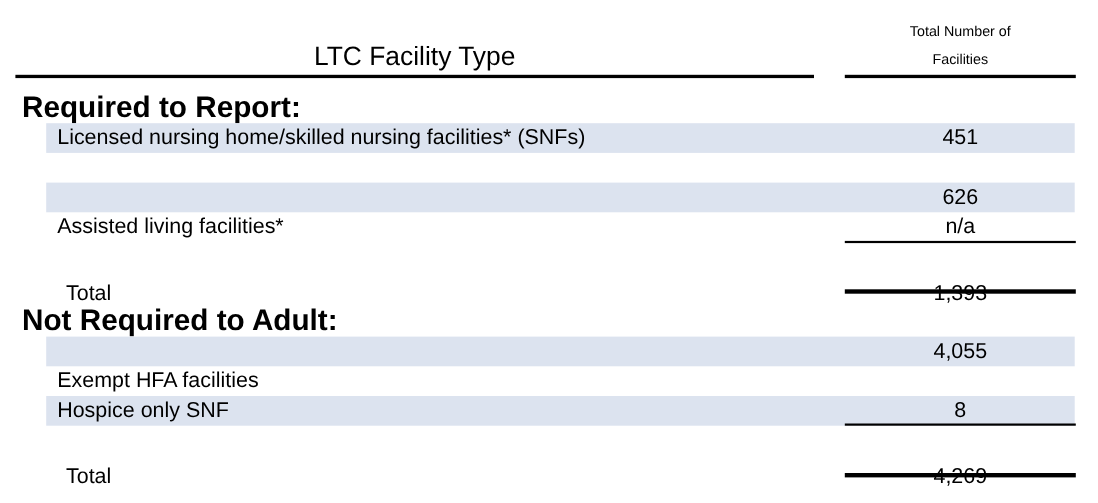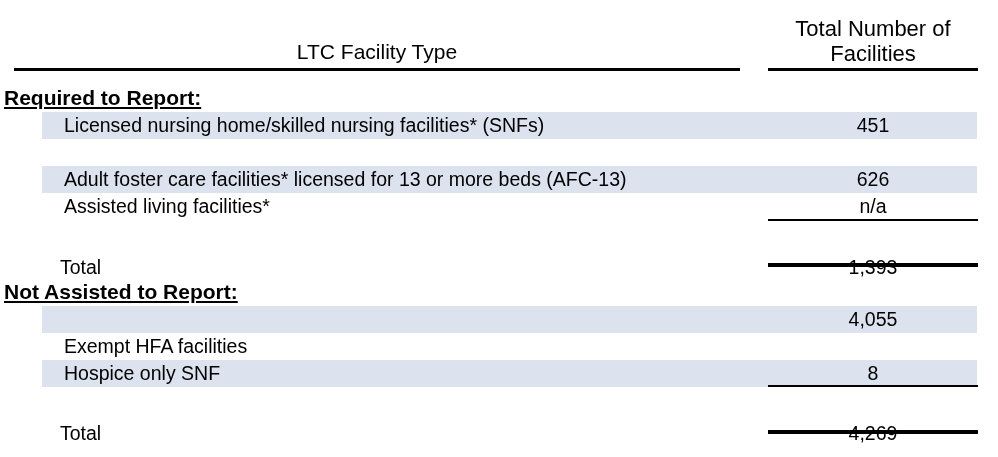--- a/index.html
+++ b/index.html
@@ -29,31 +29,31 @@
     top: 0;
     width: 998px;
     height: 72px;
   }
   .header-left-label {
     position: absolute;
     left: 14px;
     top: 40px;
     width: 726px;
     text-align: center;
-    font-size: 21px;
+    font-size: 24px;
     line-height: 24px;
     white-space: nowrap;
   }
   .header-right-label {
     position: absolute;
     left: 768px;
     top: 16px;
     width: 210px;
     text-align: center;
-    font-size: 22px;
+    font-size: 13px;
     line-height: 25px;
   }
   .header-right-label .hl1,
   .header-right-label .hl2 {
     display: block;
   }
   .rule {
     position: absolute;
     background: #000000;
   }
@@ -66,27 +66,26 @@
   .rule-header-right {
     left: 768px;
     top: 68px;
     width: 210px;
     height: 3px;
   }
 
   
   .section-title {
     position: absolute;
-    left: 4px;
+    left: 20px;
     font-weight: bold;
-    font-size: 21px;
+    font-size: 27px;
     line-height: 27px;
     height: 27px;
     white-space: nowrap;
-    text-decoration: underline;
   }
 
   .row {
     position: absolute;
     left: 0;
     width: 998px;
     height: 27px;
   }
   .row .shade {
     position: absolute;
@@ -94,21 +93,21 @@
     top: 0;
     width: 935px;
     height: 27px;
     background: #dce3ef;
   }
   .row.unshaded .shade {
     background: transparent;
   }
   .row .row-label {
     position: absolute;
-    left: 64px;
+    left: 52px;
     top: 0;
     height: 27px;
     line-height: 27px;
     font-size: 19.5px;
     white-space: nowrap;
   }
   .row .row-value {
     position: absolute;
     left: 768px;
     top: 0;
@@ -180,40 +179,39 @@
 
   <div class="row" style="top:112px;">
     <div class="shade" style="background: rgb(220, 227, 239);"></div>
     <div class="row-label">Licensed nursing home/skilled nursing facilities* (SNFs)</div>
     <div class="row-value">451</div>
   </div>
 
 
   <div class="row" style="top:166px;">
     <div class="shade" style="background: rgb(220, 227, 239);"></div>
-    <div class="row-label">Adult foster care facilities* licensed for 13 or more beds (AFC-13)</div>
     <div class="row-value">626</div>
   </div>
 
   <div class="row unshaded" style="top:193px;">
     <div class="shade" style="background: transparent;"></div>
     <div class="row-label">Assisted living facilities*</div>
     <div class="row-value">n/a</div>
   </div>
 
   <div class="rule rule-thin" style="top: 219px; background: rgb(0, 0, 0);"></div>
 
   <div class="total-row" style="top:232px;">
     <div class="total-label">Total</div>
     <div class="total-value">1,393</div>
   </div>
 
   <div class="rule rule-thick" style="top: 263px; background: rgb(0, 0, 0);"></div>
 
-  <div class="section-title" style="top:278px;">Not Assisted to Report:</div>
+  <div class="section-title" style="top:278px;">Not Required to Adult:</div>
 
   <div class="row" style="top:306px;">
     <div class="shade" style="background: rgb(220, 227, 239);"></div>
     <div class="row-value">4,055</div>
   </div>
 
   <div class="row unshaded" style="top:333px;">
     <div class="shade" style="background: transparent;"></div>
     <div class="row-label">Exempt HFA facilities</div>
   </div>

